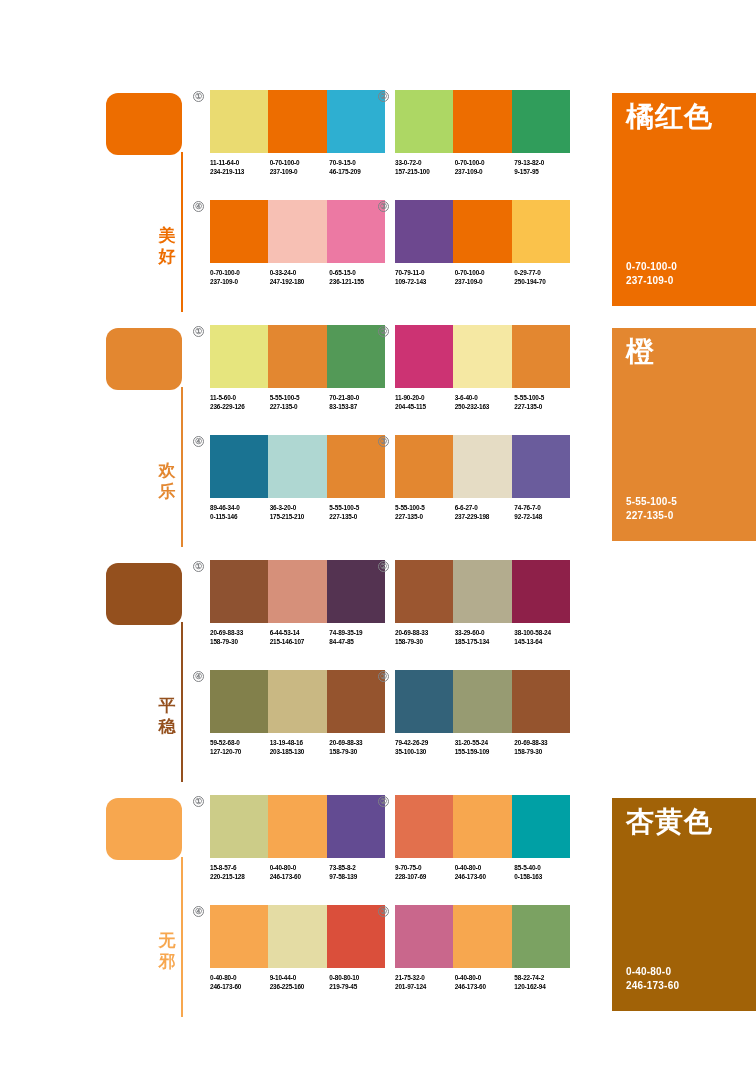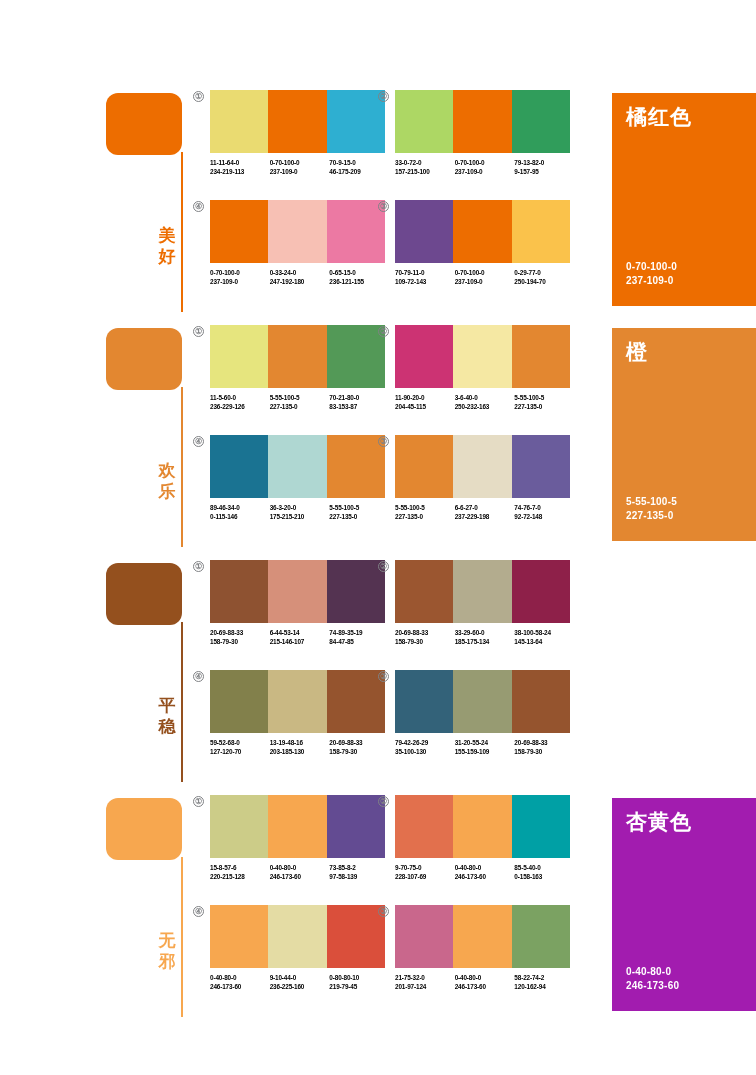--- a/index.html
+++ b/index.html
@@ -117,21 +117,21 @@
     left: 612px;
     top: 3px;
     width: 144px;
     height: 213px;
   }
   .feature-name {
     position: absolute;
     left: 14px;
     top: 12px;
     color: #ffffff;
-    font-size: 21px;
+    font-size: 28px;
     font-weight: bold;
     letter-spacing: 1px;
     line-height: 24px;
   }
   .feature-codes {
     position: absolute;
     left: 14px;
     bottom: 18px;
     color: #ffffff;
     font-size: 10px;
@@ -535,21 +535,21 @@
           <div class="caption">
             <span class="cmyk">0-40-80-0</span>
             <span class="rgb">246-173-60</span>
           </div>
           <div class="caption">
             <span class="cmyk">58-22-74-2</span>
             <span class="rgb">120-162-94</span>
           </div>
         </div>
       </div>
-      <div class="feature-card" style="background: #a21caf;">
+      <div class="feature-card" style="background: #a16207;">
         <div class="feature-name">杏黄色</div>
         <div class="feature-codes">
           <span>0-40-80-0</span>
           <span>246-173-60</span>
         </div>
       </div>
     </div>
   </div>
 
 </body></html>

